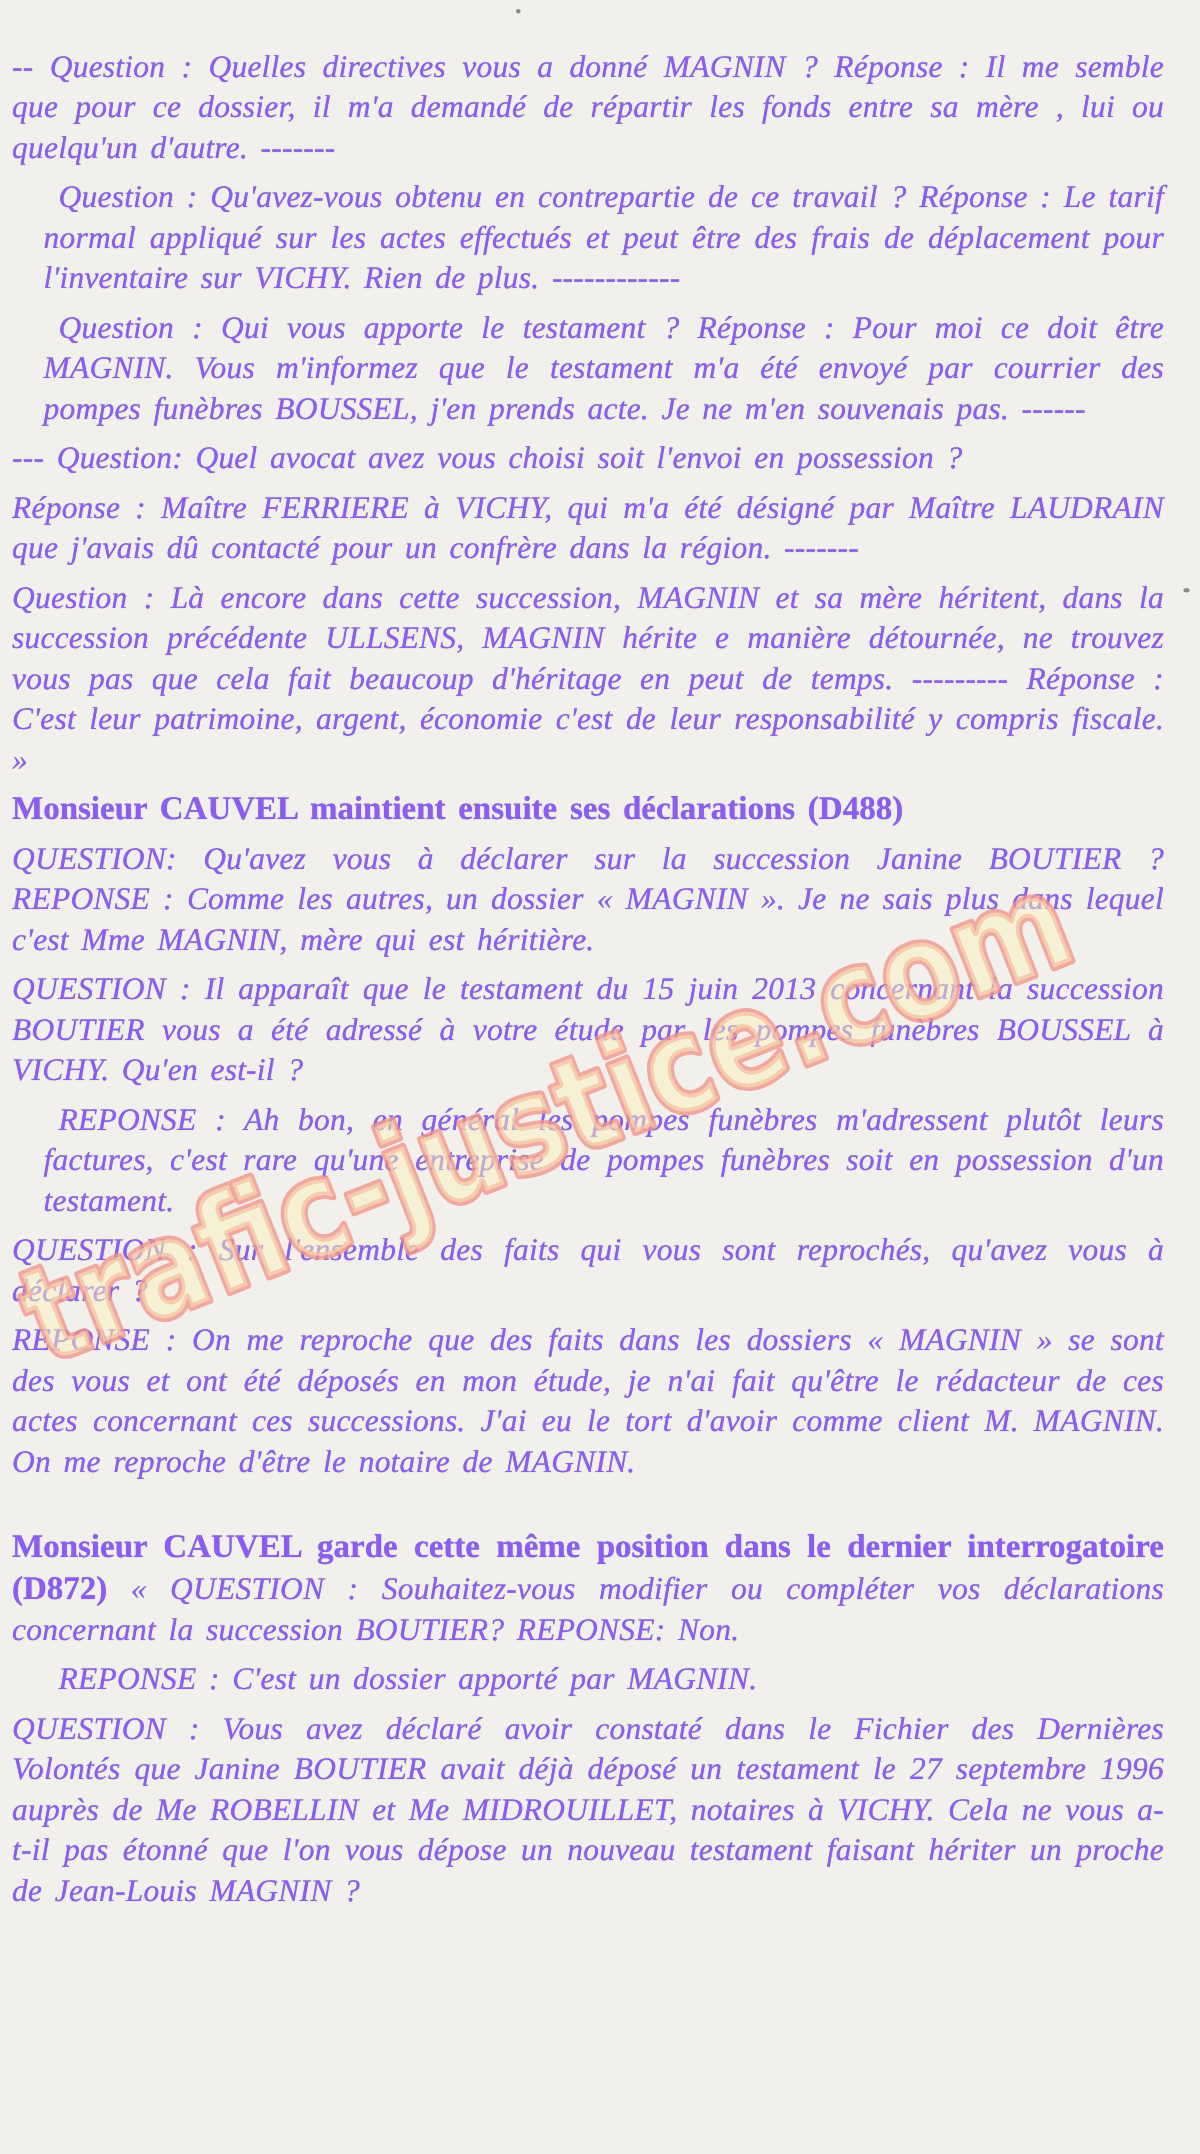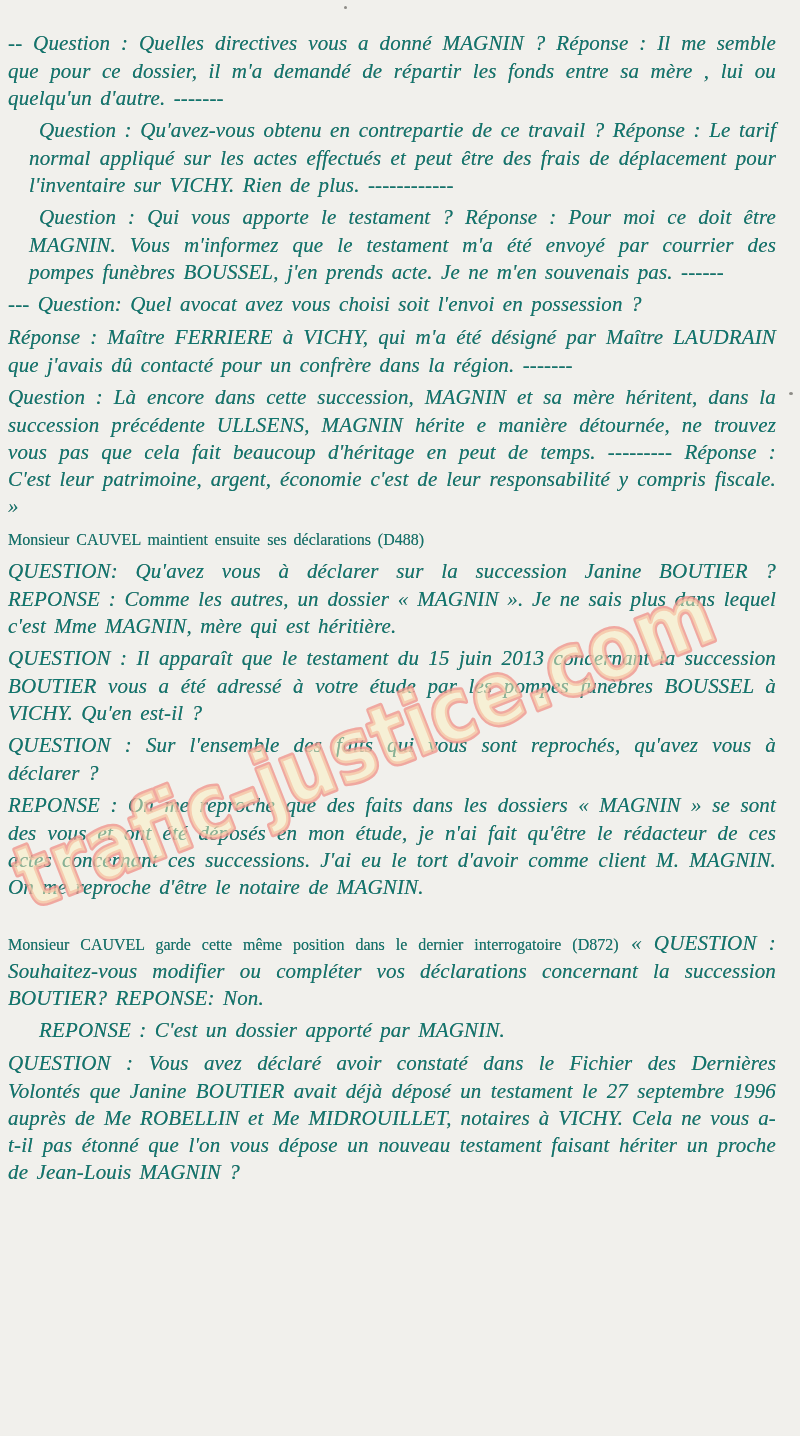--- a/index.html
+++ b/index.html
@@ -13,32 +13,32 @@
   .page {
     position: relative;
     z-index: 1;
     padding: 30px 24px 0 8px;
   }
   .page p {
     margin: 0 0 5px 0;
     font-style: italic;
     font-size: 21px;
     line-height: 27px;
-    color: #0f766e;
+    color: #8b5cf6;
     text-align: justify;
     word-spacing: 0.14em;
     letter-spacing: 0.15px;
     text-shadow: 0 0 0.6px rgba(45,42,38,0.55);
   }
   .page p.ind { text-indent: 10px; margin-left: 21px; }
   .page p.gap { margin-top: 29px; }
   .bold-seg {
     font-style: normal;
-    font-weight: 400;
-    font-size: 16px;
+    font-weight: 700;
+    font-size: 22px;
     letter-spacing: 0;
   }
   .wm {
     position: absolute;
     left: 0; top: 0;
     z-index: 2;
     pointer-events: none;
   }
   .wm text {
     font-family: "DejaVu Sans", sans-serif;
@@ -63,20 +63,21 @@
 <div class="page">
   <p><span class="bold-seg"></span> <span>-- Question : Quelles directives vous a donné MAGNIN ? Réponse : Il me semble que pour ce dossier, il m'a demandé de répartir les fonds entre sa mère , lui ou quelqu'un d'autre. -------</span></p>
   <p class="ind"><span class="bold-seg"></span> <span>Question : Qu'avez-vous obtenu en contrepartie de ce travail ? Réponse : Le tarif normal appliqué sur les actes effectués et peut être des frais de déplacement pour l'inventaire sur VICHY. Rien de plus. ------------</span></p>
   <p class="ind"><span class="bold-seg"></span> <span>Question : Qui vous apporte le testament ? Réponse : Pour moi ce doit être MAGNIN. Vous m'informez que le testament m'a été envoyé par courrier des pompes funèbres BOUSSEL, j'en prends acte. Je ne m'en souvenais pas. ------</span></p>
   <p><span class="bold-seg"></span> <span>--- Question: Quel avocat avez vous choisi soit l'envoi en possession ?</span></p>
   <p><span class="bold-seg"></span> <span>Réponse : Maître FERRIERE à VICHY, qui m'a été désigné par Maître LAUDRAIN que j'avais dû contacté pour un confrère dans la région. -------</span></p>
   <p><span class="bold-seg"></span> <span>Question : Là encore dans cette succession, MAGNIN et sa mère héritent, dans la succession précédente ULLSENS, MAGNIN hérite e manière détournée, ne trouvez vous pas que cela fait beaucoup d'héritage en peut de temps. --------- Réponse : C'est leur patrimoine, argent, économie c'est de leur responsabilité y compris fiscale. »</span></p>
   <p><span class="bold-seg">Monsieur CAUVEL maintient ensuite ses déclarations (D488)</span> <span></span></p>
   <p><span class="bold-seg"></span> <span>QUESTION: Qu'avez vous à déclarer sur la succession Janine BOUTIER ? REPONSE : Comme les autres, un dossier « MAGNIN ». Je ne sais plus dans lequel c'est Mme MAGNIN, mère qui est héritière.</span></p>
   <p><span class="bold-seg"></span> <span>QUESTION : Il apparaît que le testament du 15 juin 2013 concernant la succession BOUTIER vous a été adressé à votre étude par les pompes funèbres BOUSSEL à VICHY. Qu'en est-il ?</span></p>
+  <p class="ind"><span class="bold-seg"></span> <span>REPONSE : Ah bon, en général les pompes funèbres m'adressent plutôt leurs factures, c'est rare qu'une entreprise de pompes funèbres soit en possession d'un testament.</span></p>
   <p><span class="bold-seg"></span> <span>QUESTION : Sur l'ensemble des faits qui vous sont reprochés, qu'avez vous à déclarer ?</span></p>
   <p><span class="bold-seg"></span> <span>REPONSE : On me reproche que des faits dans les dossiers « MAGNIN » se sont des vous et ont été déposés en mon étude, je n'ai fait qu'être le rédacteur de ces actes concernant ces successions. J'ai eu le tort d'avoir comme client M. MAGNIN. On me reproche d'être le notaire de MAGNIN.</span></p>
   <p class="gap"><span class="bold-seg">Monsieur CAUVEL garde cette même position dans le dernier interrogatoire (D872)</span> <span>« QUESTION : Souhaitez-vous modifier ou compléter vos déclarations concernant la succession BOUTIER? REPONSE: Non.</span></p>
   <p class="ind"><span class="bold-seg"></span> <span>REPONSE : C'est un dossier apporté par MAGNIN.</span></p>
   <p><span class="bold-seg"></span> <span>QUESTION : Vous avez déclaré avoir constaté dans le Fichier des Dernières Volontés que Janine BOUTIER avait déjà déposé un testament le 27 septembre 1996 auprès de Me ROBELLIN et Me MIDROUILLET, notaires à VICHY. Cela ne vous a-t-il pas étonné que l'on vous dépose un nouveau testament faisant hériter un proche de Jean-Louis MAGNIN ?</span></p>
 
 </div>
 
 <svg class="wm" width="800" height="1436" viewBox="0 0 800 1436" aria-hidden="true">
   <text x="30" y="910" transform="rotate(-21.5 30 910)" textLength="742" lengthAdjust="spacingAndGlyphs" fill-opacity="0.5" stroke-opacity="0.78" stroke-width="5" paint-order="stroke" stroke-linejoin="round" fill="#fcf0bd">

